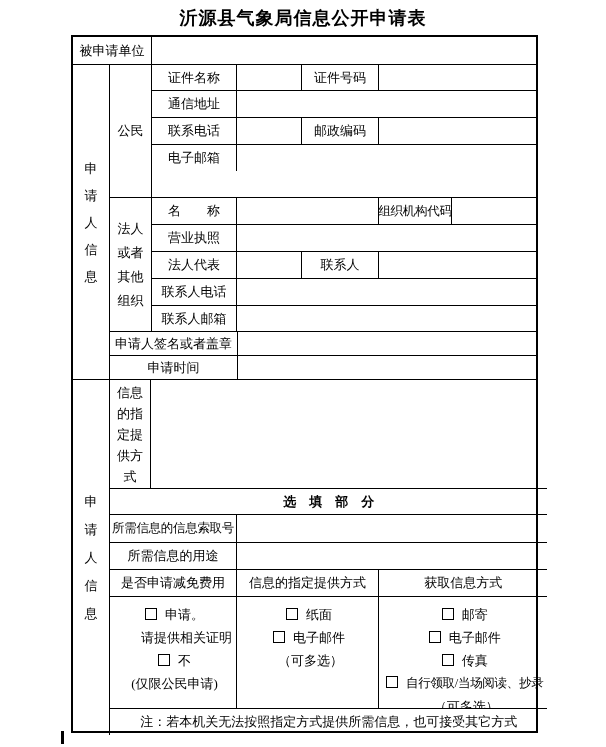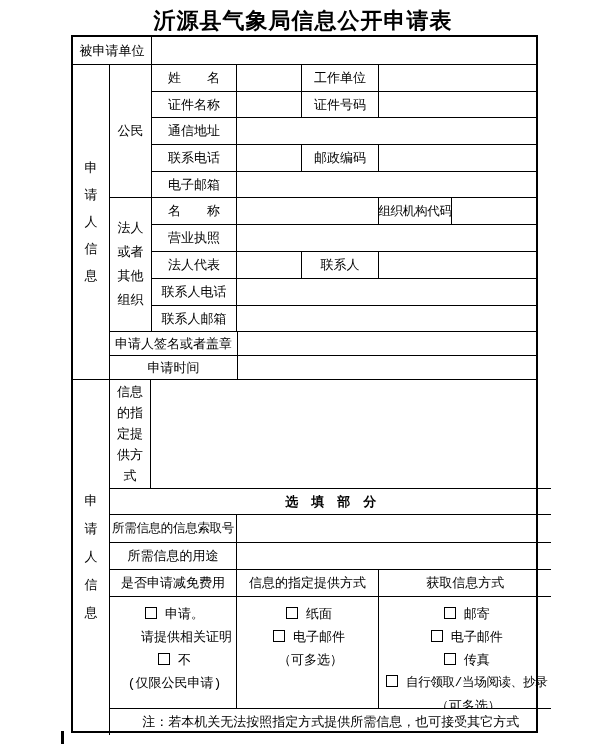--- a/index.html
+++ b/index.html
@@ -3,31 +3,31 @@
 <meta charset="utf-8">
 <style>
   html,body{margin:0;padding:0;}
   body{
     width:606px;height:747px;position:relative;background:#ffffff;
     font-family:"Liberation Serif","DejaVu Serif",serif;color:#000;
     overflow:hidden;
   }
   .page-title{
     position:absolute;top:6px;left:0;width:606px;text-align:center;
-    font-size:22px;font-weight:bold;letter-spacing:1px;
+    font-size:18px;font-weight:bold;letter-spacing:1px;
   }
   .tbl{
     position:absolute;left:71px;top:35px;width:467px;height:698px;
     border:2px solid #000;box-sizing:border-box;
     display:flex;flex-direction:column;font-size:13px;
   }
   .row{display:flex;flex-direction:row;border-bottom:1px solid #000;box-sizing:border-box;flex-shrink:0;}
   .row.last{border-bottom:none;}
   .cell{border-right:1px solid #000;box-sizing:border-box;flex-shrink:0;
-        display:flex;align-items:center;justify-content:center;text-align:center;overflow:hidden;font-family:Liberation Mono, monospace;}
+        display:flex;align-items:center;justify-content:center;text-align:center;overflow:hidden;}
   .cell.grow{flex:1 1 auto;border-right:none;}
   .col{display:flex;flex-direction:column;box-sizing:border-box;flex-shrink:0;}
   .col.grow{flex:1 1 auto;}
   
   .vtext{word-break:break-all;text-align:center;}
   .v1{width:15px;line-height:27px;}      
   .v1b{width:15px;line-height:28px;}     
   .v2{width:27px;line-height:24px;}      
   .v2d{width:27px;line-height:21px;}     
   .bold{font-weight:bold;}
@@ -58,26 +58,20 @@
 
   <div class="row" style="height:315px;">
     <div class="cell" style="width:37px;">
       <div class="vtext v1">申请人信息</div>
     </div>
     <div class="col grow">
 
       <div class="row" style="height:133px;">
         <div class="cell" style="width:42px;">公民</div>
         <div class="col grow">
-          <div class="row h27">
-            <div class="cell" style="width:85px;">姓　　名</div>
-            <div class="cell" style="width:65px;"></div>
-            <div class="cell" style="width:77px;">工作单位</div>
-            <div class="cell grow"></div>
-          </div>
           <div class="row h26">
             <div class="cell" style="width:85px;">证件名称</div>
             <div class="cell" style="width:65px;"></div>
             <div class="cell" style="width:77px;">证件号码</div>
             <div class="cell grow"></div>
           </div>
           <div class="row h27">
             <div class="cell" style="width:85px;">通信地址</div>
             <div class="cell grow"></div>
           </div>

